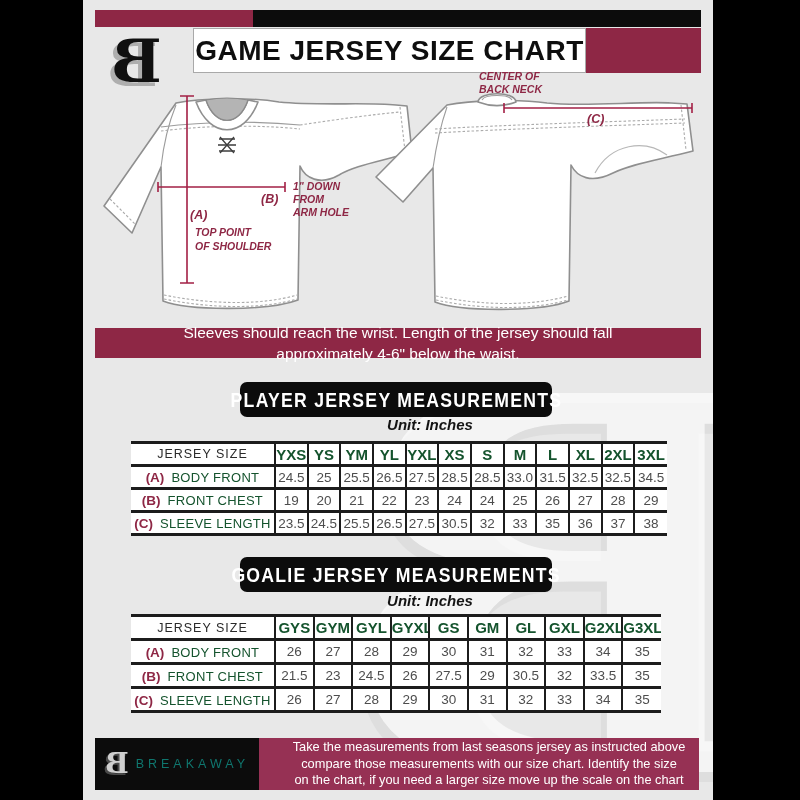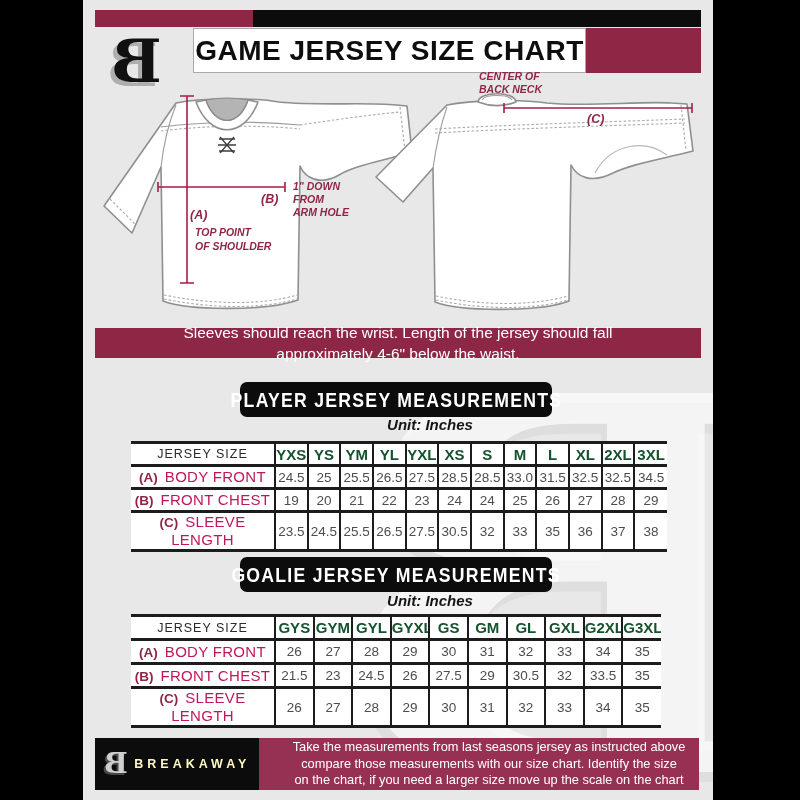--- a/index.html
+++ b/index.html
@@ -56,32 +56,32 @@
   
   .mtable { border-collapse:collapse; table-layout:fixed; background:#fff; z-index:1; }
   .mtable td { border-top:3px solid #1c1c1c; text-align:center; vertical-align:middle; padding:0; overflow:hidden; }
   .mtable tr:last-child td { border-bottom:3px solid #1c1c1c; }
   .mtable td + td { border-left:2px solid #1c1c1c; }
   .mtable .corner { width:144px; font-size:12.5px; letter-spacing:1px; color:#2a2a2a; }
   .mtable .size { font-weight:bold; font-size:15px; color:#14532d; }
   .mtable .val { font-size:13.5px; color:#4d4d4d; }
   .mtable .rowlab { width:144px; }
   .mtable .rk { color:#8e2745; font-weight:800; font-size:13.5px; margin-right:7px; }
-  .mtable .rl { color:#be185d; font-size:15px; letter-spacing:.3px;margin-top:40px; }
+  .mtable .rl { color:#14532d; font-size:13px; letter-spacing:.3px;margin-top:40px; }
   #player-table { left:48px; top:441px; width:536px; }
   #player-table td { height:23px; }
   #goalie-table { left:48px; top:614px; width:530px; }
   #goalie-table td { height:24px; }
 
   
   .footer-black { left:12px; top:738px; width:164px; height:52px; background:#0c0c0c; z-index:1;
     display:flex; align-items:center; justify-content:center; gap:7px; }
   .footer-logo-b { display:inline-block; font-family:"DejaVu Serif", serif; font-weight:bold; font-size:28px; line-height:30px;
     color:#cfcfcf; transform:scaleX(-1); text-shadow:2px 2px 0 rgba(90,90,90,.8); }
-  .footer-brand { color:#fef9c3; font-weight:700; font-size:12.5px; letter-spacing:4px; }
+  .footer-brand { color:#0f766e; font-weight:400; font-size:12.5px; letter-spacing:4px; }
   .footer-maroon { left:176px; top:738px; width:440px; height:52px; background:#963154; z-index:1;
     display:flex; flex-direction:column; align-items:center; justify-content:center; }
   .footer-maroon div { color:#fff; font-size:12.8px; font-weight:500; line-height:16.5px; white-space:nowrap;margin-left:20px; }
 </style>
 </head>
 <body>
 
 <div class="canvas">
   <div class="pillar left"></div>
   <div class="pillar right"></div>

